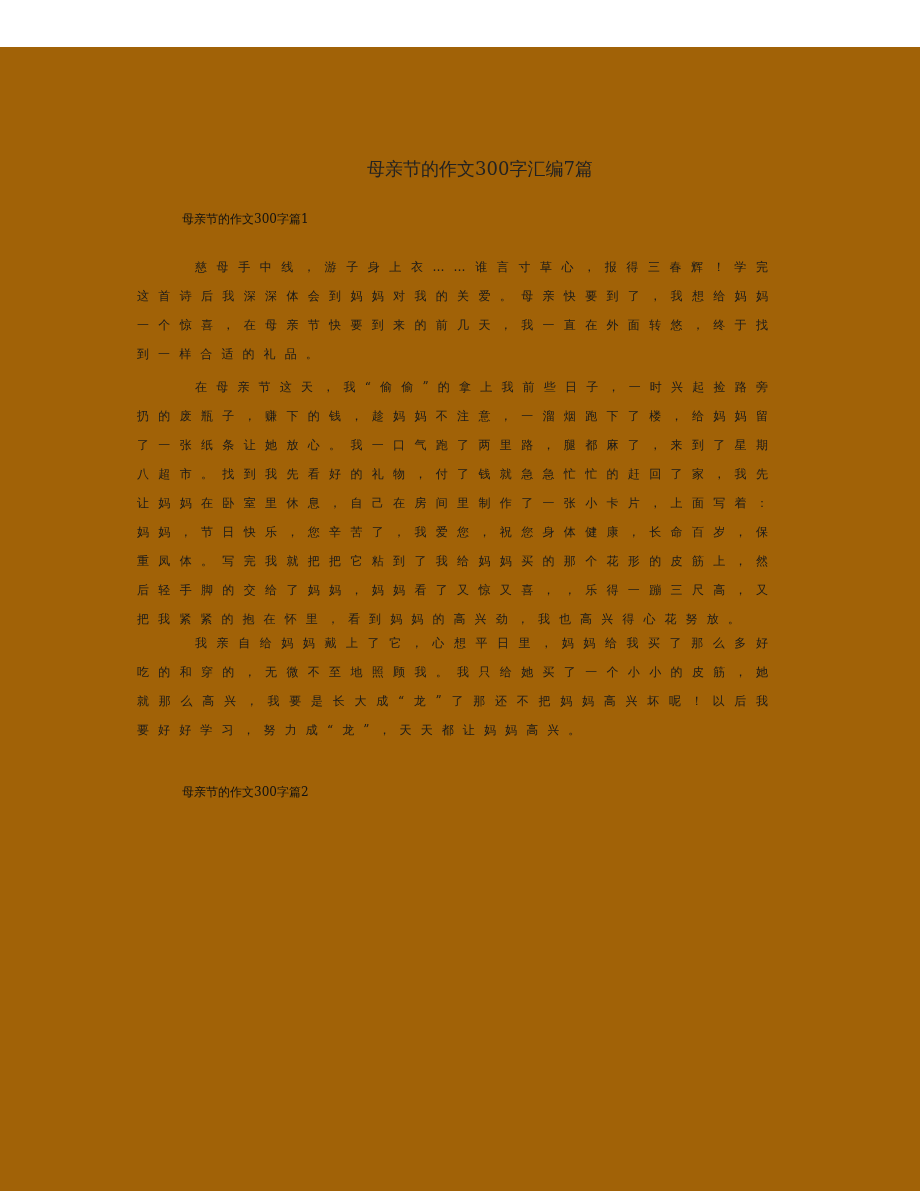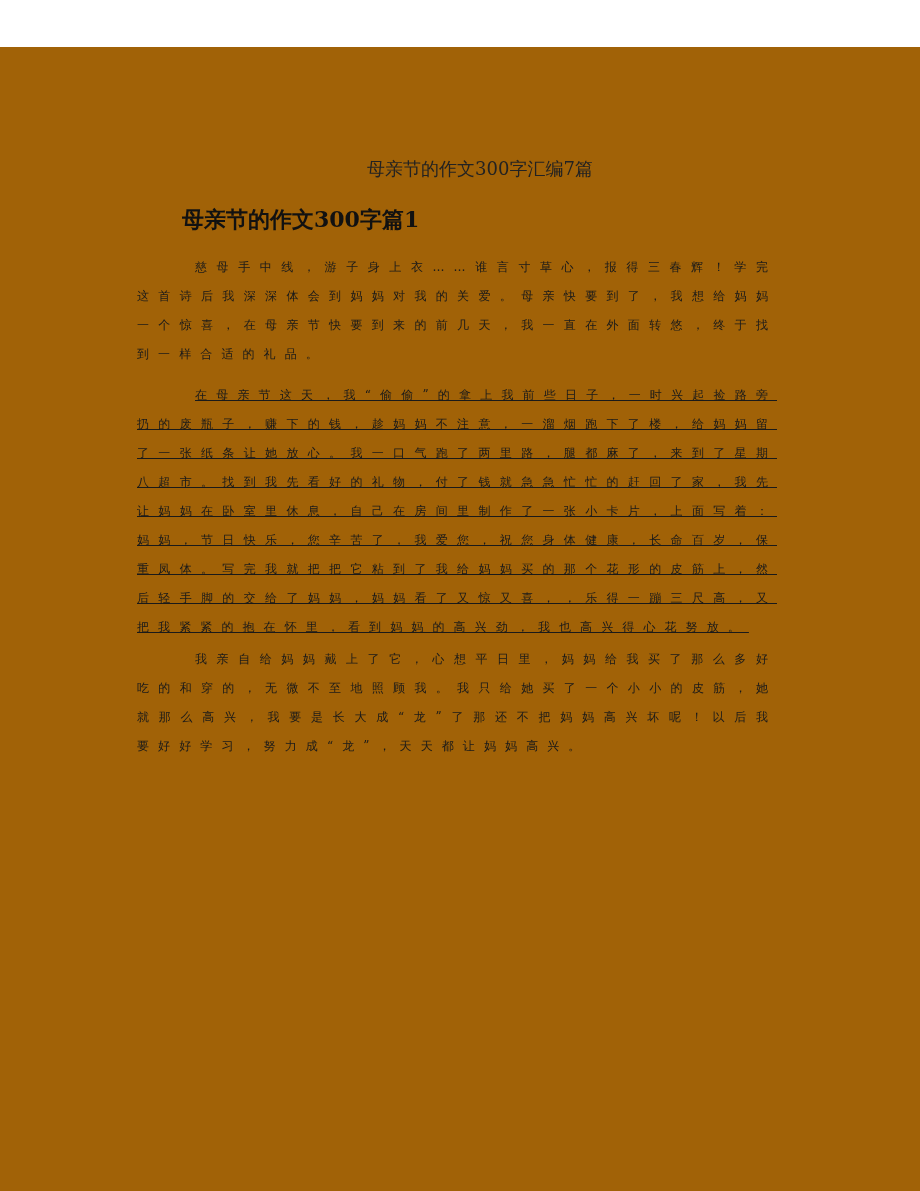--- a/index.html
+++ b/index.html
@@ -32,22 +32,22 @@
       text-align: center;
       font-size: 18px;
       line-height: 24px;
       padding-left: 40px;
       box-sizing: border-box;
       color: #222;
     }
     .section-heading {
       position: absolute;
       left: 182px;
-      font-size: 22px;
-      font-weight: bold;
+      font-size: 12px;
+      font-weight: normal;
       line-height: 24px;
       color: #111;
     }
     .para {
       position: absolute;
       left: 137px;
       width: 640px;
       font-size: 12px;
       line-height: 29px;
       letter-spacing: 9.1px;
@@ -60,19 +60,20 @@
 </head>
 <body>
 
 <div class="page">
   <div class="doc-title">母亲节的作文300字汇编7篇</div>
 
   <div class="section-heading" style="top:160px;">母亲节的作文300字篇1</div>
 
   <div class="para" style="top:206px;">慈母手中线，游子身上衣……谁言寸草心，报得三春辉！学完这首诗后我深深体会到妈妈对我的关爱。母亲快要到了，我想给妈妈一个惊喜，在母亲节快要到来的前几天，我一直在外面转悠，终于找到一样合适的礼品。</div>
 
-  <div class="para" style="top:334px;text-decoration:underline;">在母亲节这天，我“偷偷”的拿上我前些日子，一时兴起捡路旁扔的废瓶子，赚下的钱，趁妈妈不注意，一溜烟跑下了楼，给妈妈留了一张纸条让她放心。我一口气跑了两里路，腿都麻了，来到了星期八超市。找到我先看好的礼物，付了钱就急急忙忙的赶回了家，我先让妈妈在卧室里休息，自己在房间里制作了一张小卡片，上面写着：妈妈，节日快乐，您辛苦了，我爱您，祝您身体健康，长命百岁，保重凤体。写完我就把把它粘到了我给妈妈买的那个花形的皮筋上，然后轻手脚的交给了妈妈，妈妈看了又惊又喜，，乐得一蹦三尺高，又把我紧紧的抱在怀里，看到妈妈的高兴劲，我也高兴得心花努放。</div>
+  <div class="para" style="top:326px;">在母亲节这天，我“偷偷”的拿上我前些日子，一时兴起捡路旁扔的废瓶子，赚下的钱，趁妈妈不注意，一溜烟跑下了楼，给妈妈留了一张纸条让她放心。我一口气跑了两里路，腿都麻了，来到了星期八超市。找到我先看好的礼物，付了钱就急急忙忙的赶回了家，我先让妈妈在卧室里休息，自己在房间里制作了一张小卡片，上面写着：妈妈，节日快乐，您辛苦了，我爱您，祝您身体健康，长命百岁，保重凤体。写完我就把把它粘到了我给妈妈买的那个花形的皮筋上，然后轻手脚的交给了妈妈，妈妈看了又惊又喜，，乐得一蹦三尺高，又把我紧紧的抱在怀里，看到妈妈的高兴劲，我也高兴得心花努放。</div>
 
-  <div class="para" style="top:598px;">我亲自给妈妈戴上了它，心想平日里，妈妈给我买了那么多好吃的和穿的，无微不至地照顾我。我只给她买了一个小小的皮筋，她就那么高兴，我要是长大成“龙”了那还不把妈妈高兴坏呢！以后我要好好学习，努力成“龙”，天天都让妈妈高兴。</div>
+  <div class="para" style="top:582px;">我亲自给妈妈戴上了它，心想平日里，妈妈给我买了那么多好吃的和穿的，无微不至地照顾我。我只给她买了一个小小的皮筋，她就那么高兴，我要是长大成“龙”了那还不把妈妈高兴坏呢！以后我要好好学习，努力成“龙”，天天都让妈妈高兴。</div>
 
+  <div class="section-heading" style="top:733px;">母亲节的作文300字篇2</div>
 
 
 </div>
 
 </body></html>

